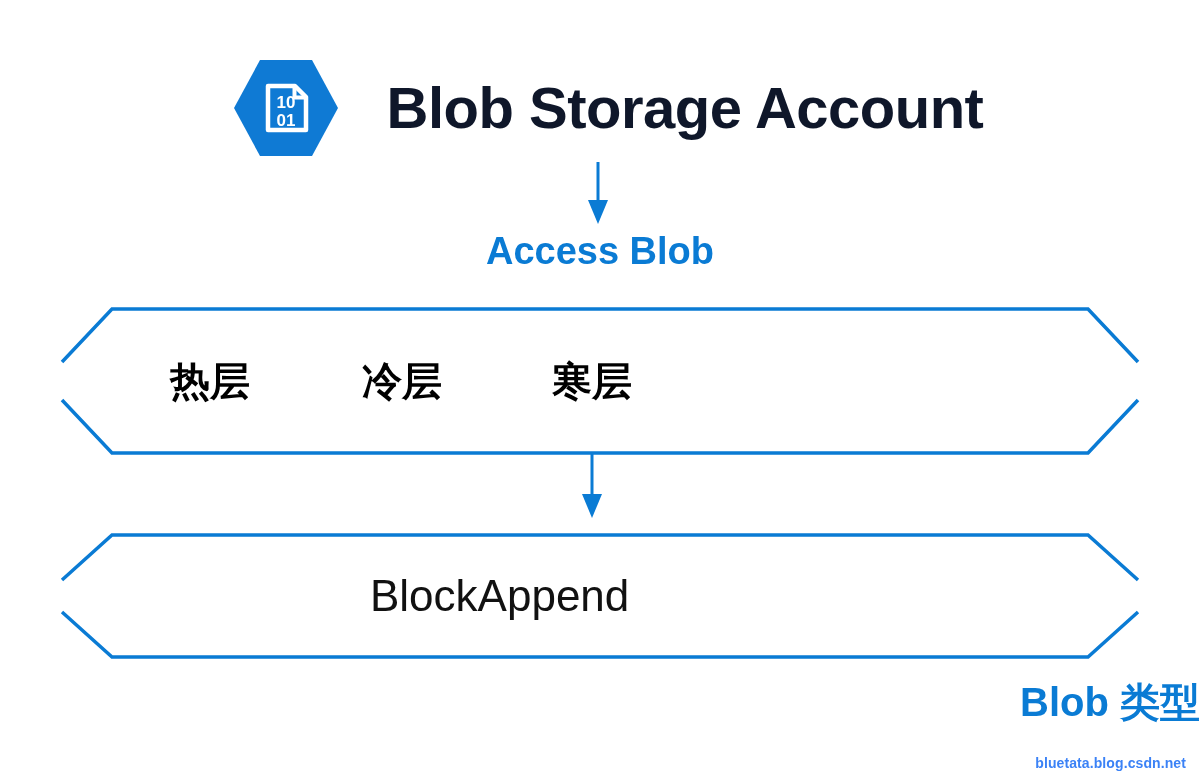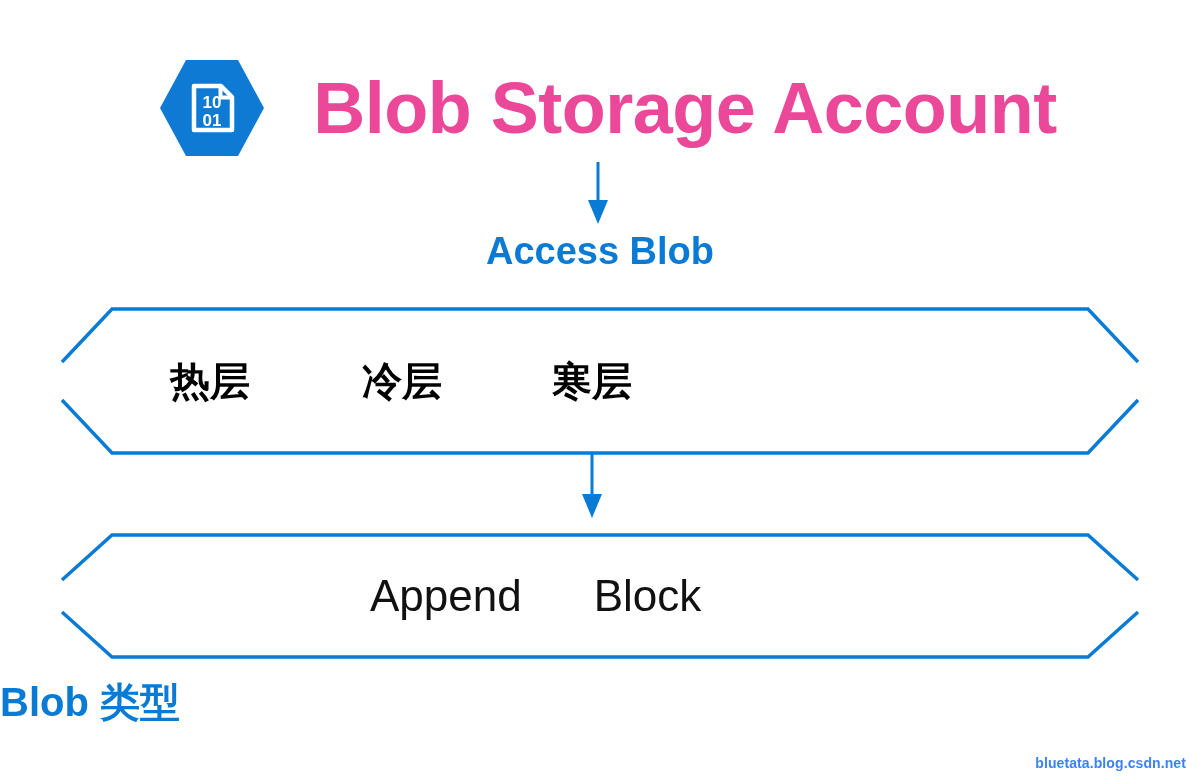--- a/index.html
+++ b/index.html
@@ -37,23 +37,23 @@
   .brand-icon {
     width: 106px;
     height: 100px;
     flex: 0 0 auto;
     margin-right: 48px;
     position: relative;
   }
   .brand-icon svg { display: block; }
 
   .page-title {
-    font-size: 72px;
-    font-weight: bold;
-    color: #ec4899;
+    font-size: 58px;
+    font-weight: bold;
+    color: #0f172a;
     letter-spacing: -0.5px;
     white-space: nowrap;
     line-height: 1;
   }
 
   
   .access-tiers-label {
     position: absolute;
     left: 0;
     top: 232px;
@@ -116,21 +116,21 @@
     line-height: 1;
   }
   .type-label.gap-1 { margin-right: 72px; }
 
   
   .blob-types-caption {
     position: absolute;
     left: 0;
     top: 682px;
     width: 1200px;
-    text-align: left;
+    text-align: right;
     font-size: 40px;
     font-weight: bold;
     color: #0a7bd4;
     line-height: 1;
   }
 
   
   .watermark {
     position: absolute;
     right: 14px;
@@ -201,22 +201,22 @@
       <span class="tier-label gap-3">寒层</span>
     </div>
   </div>
 
   <div class="banner" id="types-banner">
     <svg width="1080" height="128" viewBox="0 0 1080 128" xmlns="http://www.w3.org/2000/svg">
       <path d="M2,48 L52,3 L1028,3 L1078,48" fill="none" stroke="#0a7bd4" stroke-width="3.5" stroke-linejoin="miter" stroke-linecap="butt"></path>
       <path d="M2,80 L52,125 L1028,125 L1078,80" fill="none" stroke="#0a7bd4" stroke-width="3.5" stroke-linejoin="miter" stroke-linecap="butt"></path>
     </svg>
     <div class="banner-labels">
+      <span class="type-label">Block</span>
       <span class="type-label gap-1">Append</span>
-      <span class="type-label">Block</span>
     </div>
   </div>
 
   <div class="blob-types-caption">Blob 类型</div>
 
   <div class="watermark">bluetata.blog.csdn.net</div>
 
 </div>
 
 </body></html>

